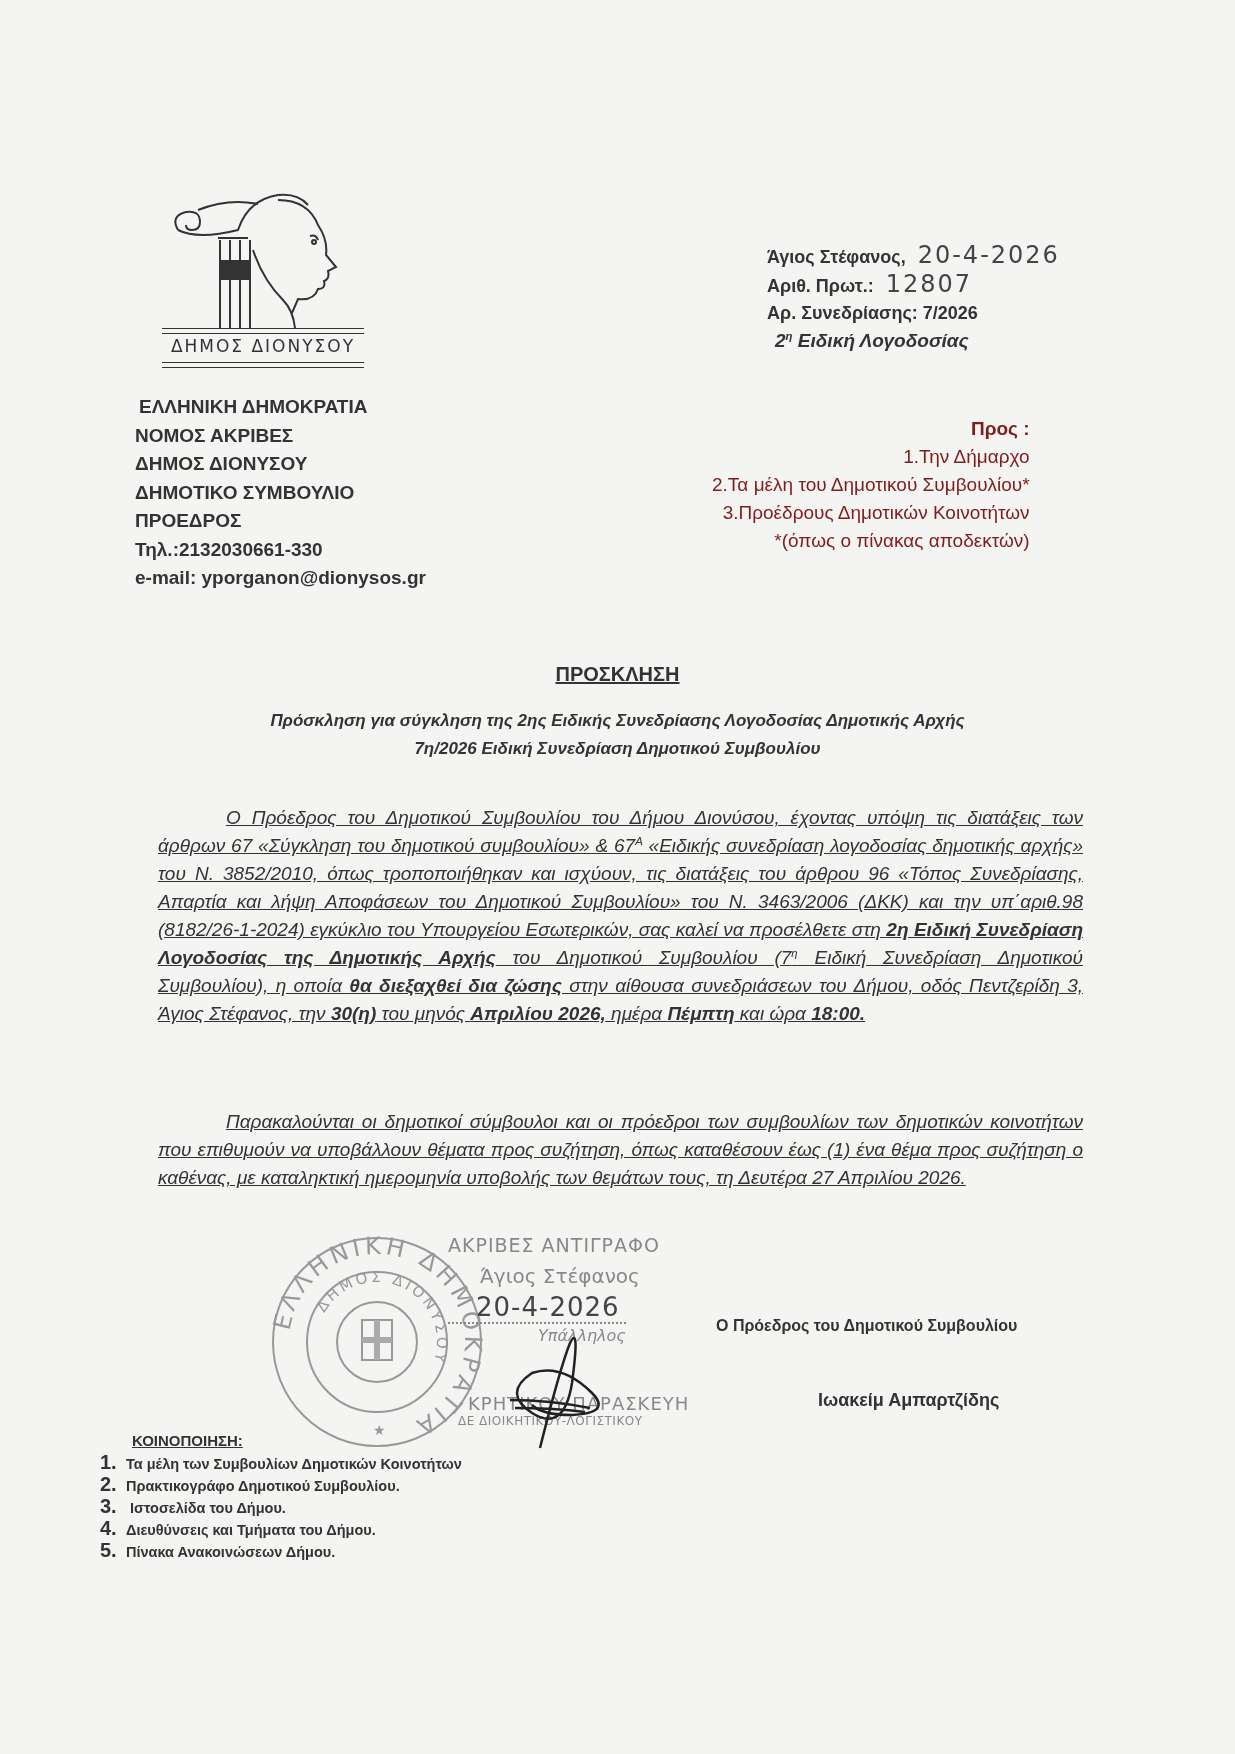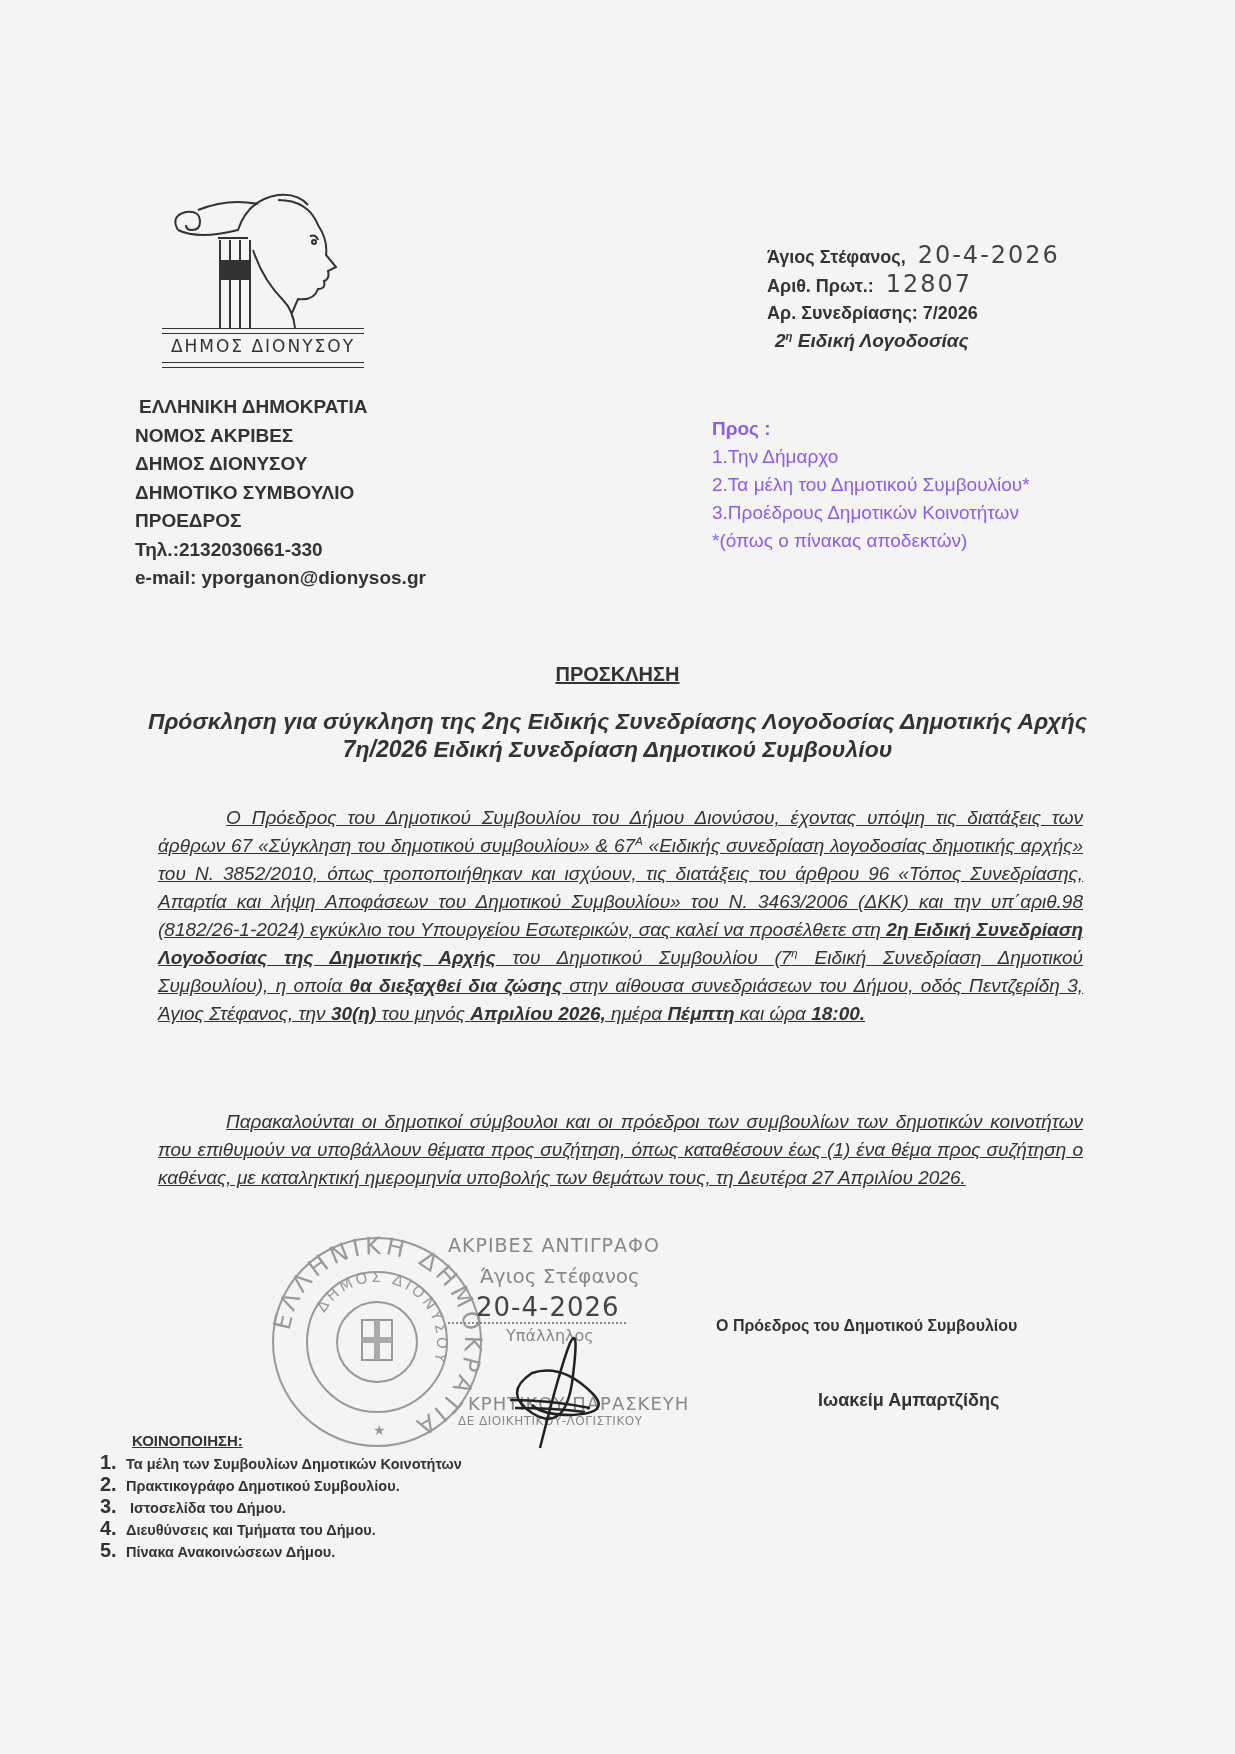--- a/index.html
+++ b/index.html
@@ -17,39 +17,39 @@
   .header-left { left:135px; top:393px; font-weight:bold; font-size:19px; line-height:28.5px; color:#333; }
   .header-left div { white-space:nowrap; }
   .header-left .first { padding-left:4px; }
 
   .meta { left:767px; top:242px; font-size:18px; line-height:27px; color:#333; font-weight:bold; }
   .meta .row { white-space:nowrap; }
   .hand { font-family:"DejaVu Sans", sans-serif; font-weight:normal; font-size:24px; color:#444; letter-spacing:2px; margin-left:12px; }
   .meta .special { font-style:italic; font-size:19px; padding-left:8px; }
   sup { font-size:60%; line-height:0; }
 
-  .to { left:712px; top:415px; font-size:19px; line-height:28px; color:#8b5cf6; }
+  .to { left:712px; top:415px; font-size:19px; line-height:28px; color:#7f1d1d;text-align:right; }
   .to .hdr { font-weight:bold; }
 
   .title { left:0; width:1235px; top:663px; text-align:center; font-weight:bold; font-size:20px; text-decoration:underline; color:#333; }
-  .subtitle { left:0; width:1235px; top:707px; text-align:center; font-weight:bold; font-style:italic; font-size:23px; line-height:28px; color:#333; }
+  .subtitle { left:0; width:1235px; top:707px; text-align:center; font-weight:bold; font-style:italic; font-size:17px; line-height:28px; color:#333; }
 
   .body { left:148px; width:945px; font-style:italic; font-size:19px; line-height:28px; text-align:justify; color:#333; }
   .p1 { top:794px; }
   .p2 { top:1098px; }
   .body p { margin:10px; text-indent:68px;text-decoration:underline; }
   .body b { font-weight:bold; }
   .u { text-decoration:underline; font-weight:bold; }
 
   .stamp { left:270px; top:1235px; width:215px; height:215px; }
   .copy { left:448px; top:1234px; width:250px; color:#888; font-family:"DejaVu Sans", sans-serif; }
   .copy .c1 { font-size:19px; letter-spacing:1px; }
   .copy .c2 { font-size:20px; margin-top:8px; padding-left:32px; }
   .copy .c3 { font-size:26px; color:#444; margin-top:4px; padding-left:28px; border-bottom:2px dotted #888; width:150px; letter-spacing:1px; }
-  .copy .c4 { font-size:16px; margin-top:2px; padding-left:58px; }
+  .copy .c4 { font-size:16px; margin-top:2px; padding-left:90px;font-style:italic; }
   .copy .c5 { font-size:18px; margin-top:48px; padding-left:20px; letter-spacing:1px; }
   .copy .c6 { font-size:12px; padding-left:10px; letter-spacing:0.5px; }
 
   .sign-title { left:716px; top:1317px; font-weight:bold; font-size:16px; color:#333; }
   .sign-name { left:818px; top:1390px; font-weight:bold; font-size:18px; color:#333; }
 
   .cc { left:132px; top:1432px; color:#333; }
   .cc .hdr { font-weight:bold; font-size:15px; text-decoration:underline; margin-bottom:3px; }
   .cc ol { list-style:none; margin:0; padding:0; margin-left:-32px; }
   .cc li { font-weight:bold; font-size:14.5px; line-height:20px; white-space:nowrap; }

